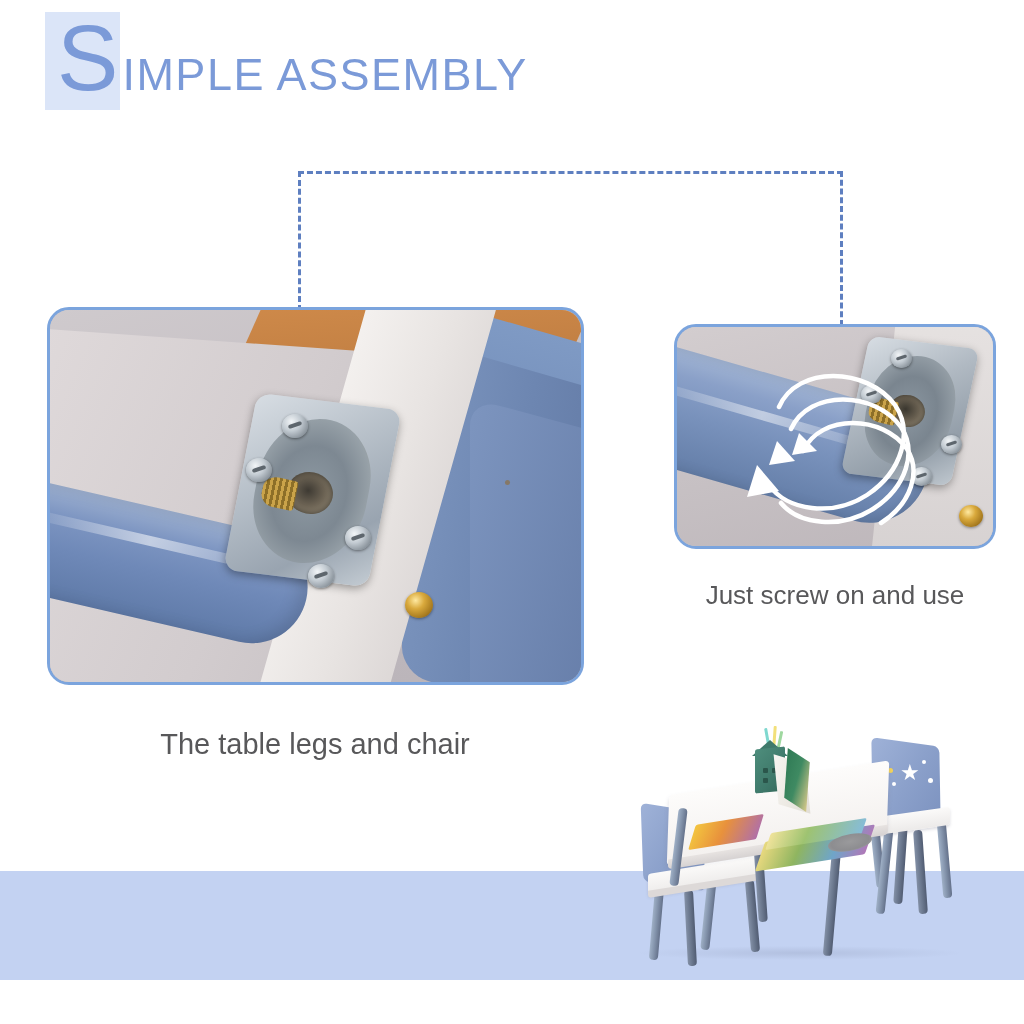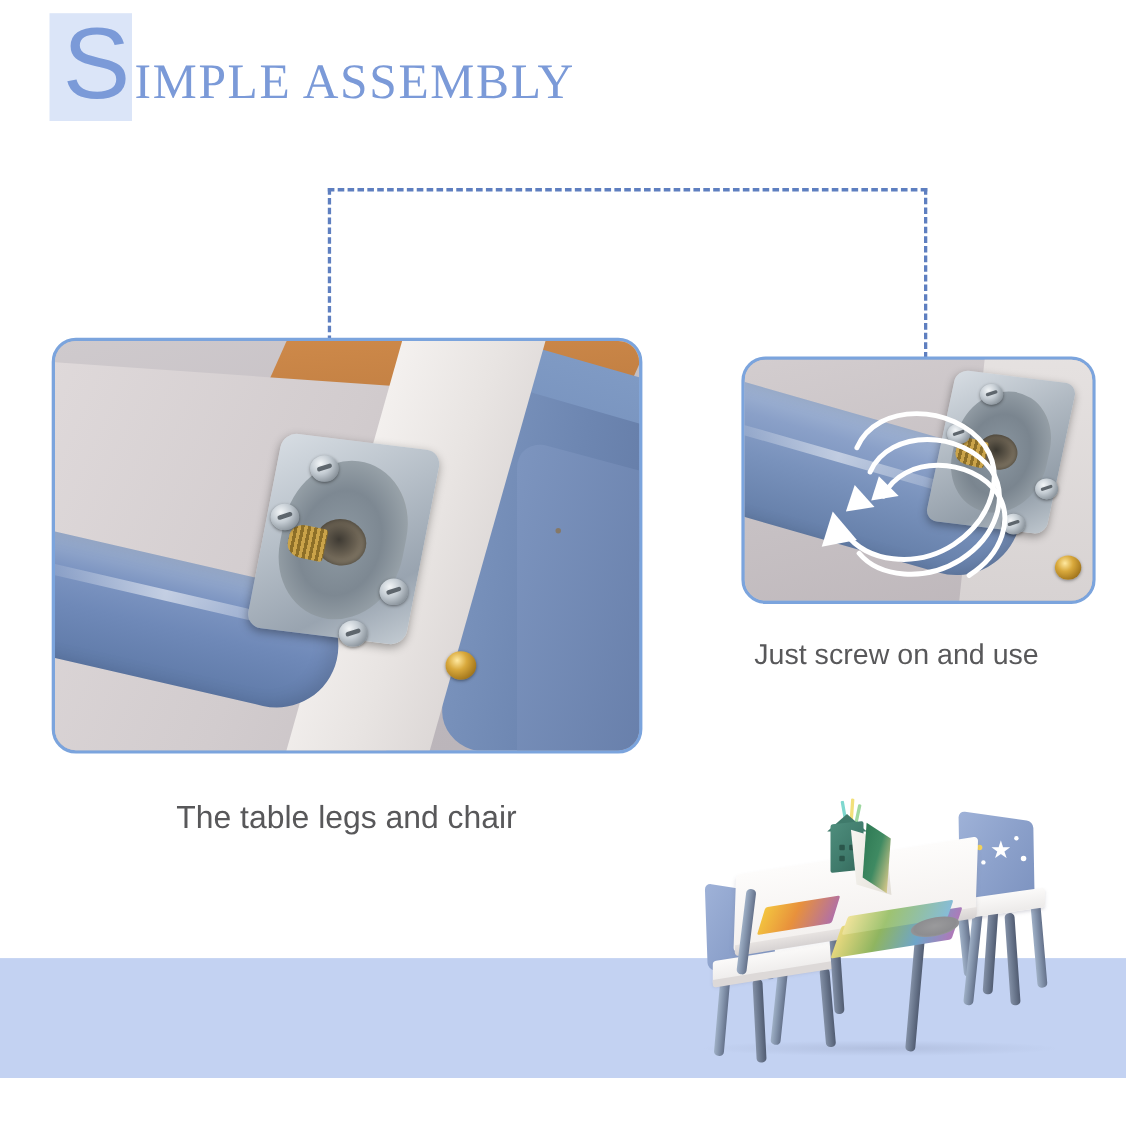--- a/index.html
+++ b/index.html
@@ -20,21 +20,21 @@
   }
   .title-s{
     position:relative;z-index:2;
     font-size:92px;line-height:92px;
     color:#7b9ad8;font-weight:400;
     padding-left:12px;letter-spacing:0px;
   }
   .title-rest{
     position:relative;z-index:2;
     font-size:45px;line-height:45px;color:#7b9ad8;font-weight:400;
-    letter-spacing:1.5px;margin-left:4px;font-family:Liberation Serif, serif;
+    letter-spacing:1.5px;margin-left:4px;
   }
 
   
   .bracket{position:absolute;left:298px;top:171px;width:545px;height:155px;}
   .br-top{
     position:absolute;left:0;top:0;width:545px;height:0;
     border-top:3px dashed #5e7fc0;
   }
   .br-left{
     position:absolute;left:0;top:0;width:0;height:140px;
@@ -225,21 +225,21 @@
   
   .cap{
     position:absolute;
     color:#58585a;
     font-size:29px;
     line-height:45px;
     text-align:center;
     font-weight:400;
   }
   #caption-left{left:45px;top:722px;width:540px;}
-  #caption-right{left:640px;top:578px;width:350px;font-size:26px;line-height:34px;}
+  #caption-right{left:660px;top:578px;width:350px;font-size:26px;line-height:34px;}
 
   
   .band{position:absolute;left:0;top:871px;width:1024px;height:109px;background:#c3d2f2;}
 
   
   .scene{position:absolute;left:600px;top:700px;width:424px;height:290px;}
 
   
   .tbl-top{
     position:absolute;left:68px;top:78px;width:220px;height:70px;

